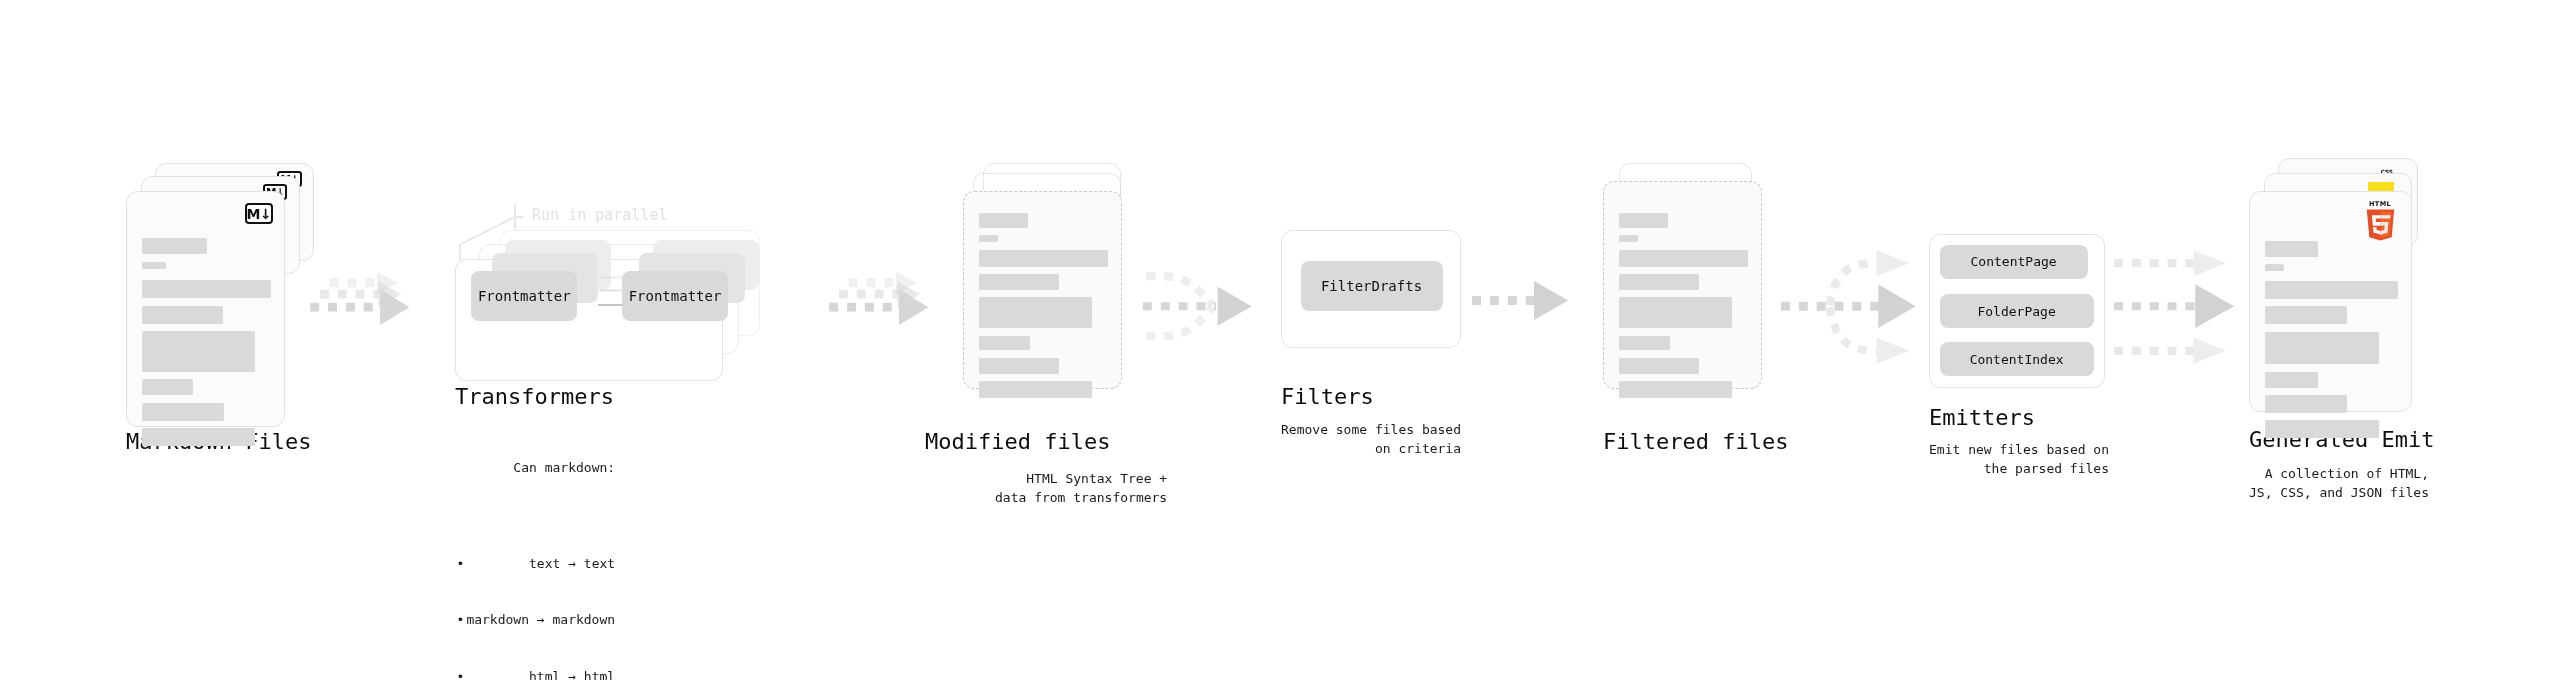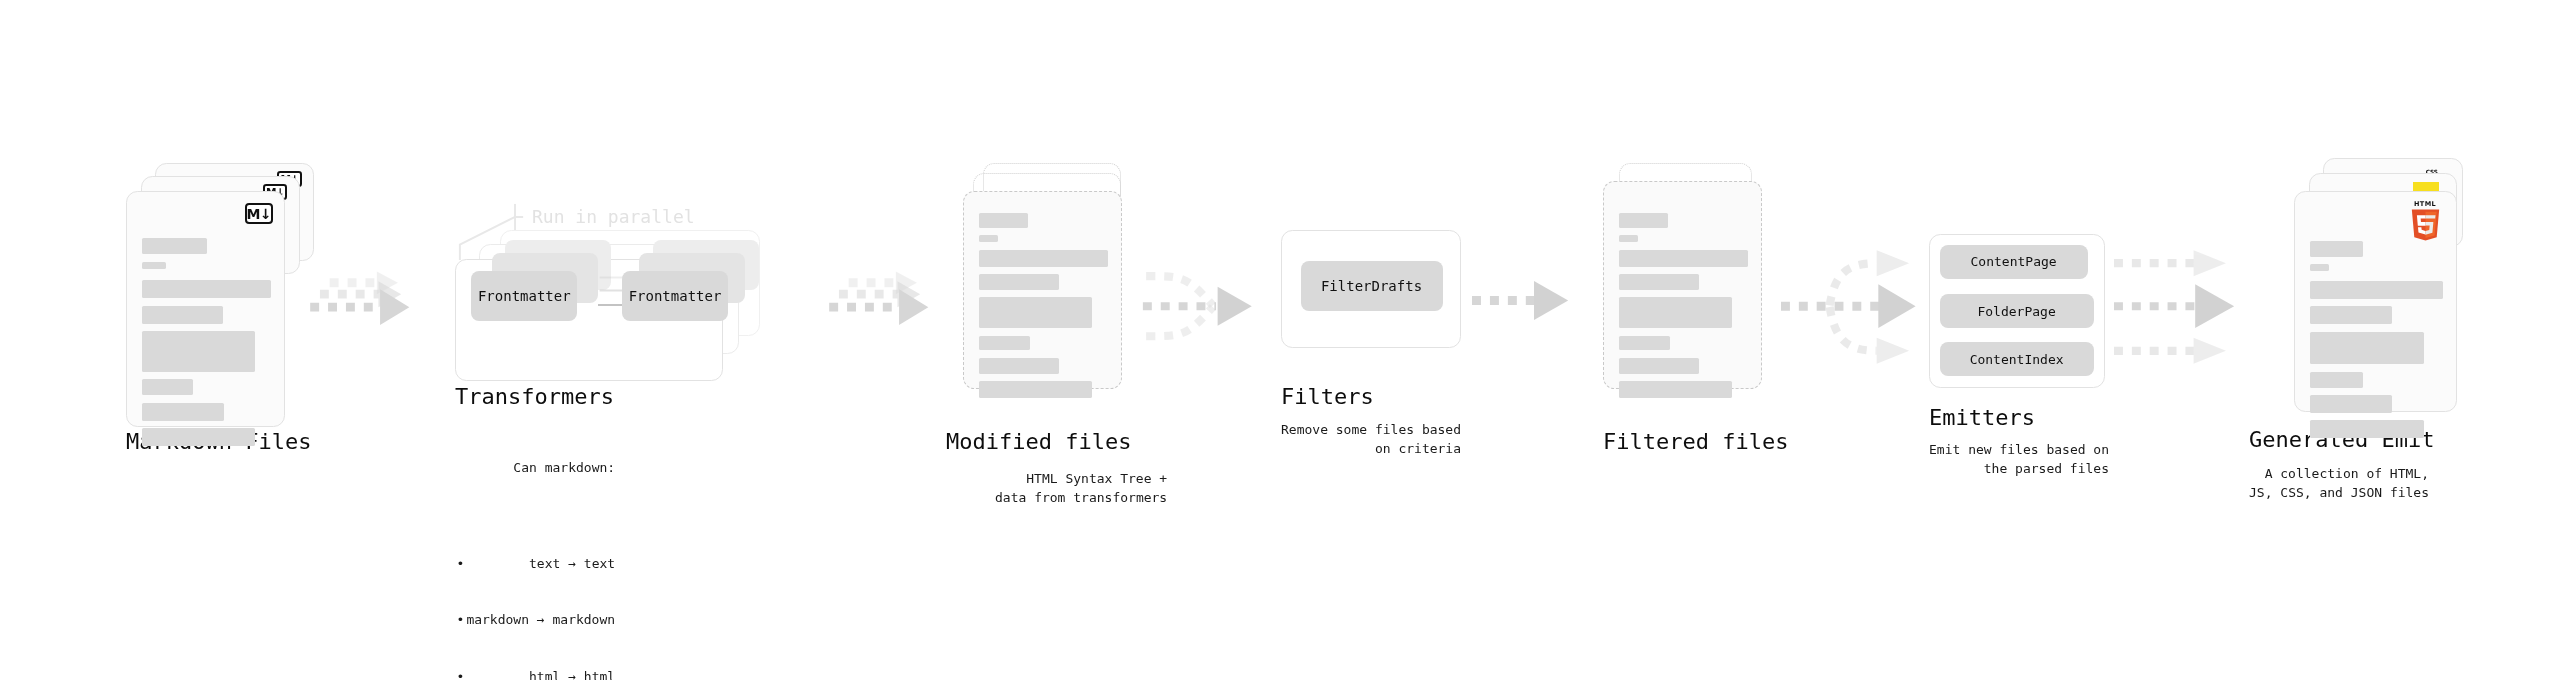--- a/index.html
+++ b/index.html
@@ -103,21 +103,21 @@
     font-family:"DejaVu Sans Mono", monospace;
     font-size:13px; color:#1a1a1a; line-height:1.45; white-space:pre;text-align:right;
   }
   .sub .bullets{ margin-top:1.6px; }
   .sub .bi{ padding-left:11.4px; position:relative; }
   .sub .bi::before{ content:"\2022"; position:absolute; left:1.6px; }
 
   .hint{
     position:absolute;
     font-family:"DejaVu Sans Mono", monospace;
-    font-size:18px; color:#e2e2e2; white-space:nowrap;
+    font-size:15px; color:#e2e2e2; white-space:nowrap;
   }
 
   svg{ position:absolute; overflow:visible; }
   .connector{ position:absolute; }
 </style>
 </head>
 <body>
 
 <div class="canvas">
 
@@ -239,21 +239,21 @@
           <div class="ln" style="width:100%;height:16.3px;"></div>
           <div class="ln" style="width:62%;height:16.3px;"></div>
           <div class="ln" style="width:88%;height:31px;"></div>
           <div class="ln" style="width:40%;height:14.6px;"></div>
           <div class="ln" style="width:62%;height:16.3px;"></div>
           <div class="ln" style="width:88%;height:16.3px;"></div>
         </div>
       </div>
     </div>
   </div>
-  <div class="title" style="left:946px; top:429px;">Modified files</div>
+  <div class="title" style="left:925px; top:429px;">Modified files</div>
   <div class="sub" style="left:963px; top:470px;margin-left:32px;">HTML Syntax Tree +
 data from transformers</div>
 
   <svg class="connector" style="left:1138px; top:258px;" width="130" height="98" viewBox="0 0 160 120">
     <g fill="none" stroke="#dedede" stroke-width="10" stroke-dasharray="11 11">
       <path d="M10,22 C55,22 60,22 92,58" opacity="0.5"></path>
       <path d="M10,96 C55,96 60,96 92,60" opacity="0.5"></path>
       <line x1="6" y1="59" x2="96" y2="59" stroke="#d6d6d6" opacity="1"></line>
     </g>
     <polygon points="98,35 140,59 98,83" fill="#d2d2d2"></polygon>
@@ -322,21 +322,21 @@
           <line x1="0" y1="79" x2="104" y2="79" stroke="#d6d6d6"></line>
         <polygon points="100,52 148,79 100,106" fill="#d2d2d2" stroke="none"></polygon>
         </g>
       <g opacity="0.55">
           <line x1="0" y1="134" x2="100" y2="134" stroke="#d6d6d6"></line>
         <polygon points="98,118 138,134 98,150" fill="#e0e0e0" stroke="none"></polygon>
         </g>
     </g>
   </svg>
 
-  <div class="stage" style="left:2249px; top:158px;margin-left:45px;">
+  <div class="stage" style="left:2249px; top:158px;">
     <div class="filestack" style="width:175px;height:276px;">
       <div class="card" style="top:0px;left:29px;width:140px;height:89px;z-index:1;">
         <div class="badge css-badge">
           <div class="t">CSS</div>
           <div class="bar"></div>
         </div>
       </div>
       <div class="card" style="top:14.6px;left:14.6px;width:148px;height:89px;z-index:2;">
         <div class="badge js-badge"></div>
       </div>

